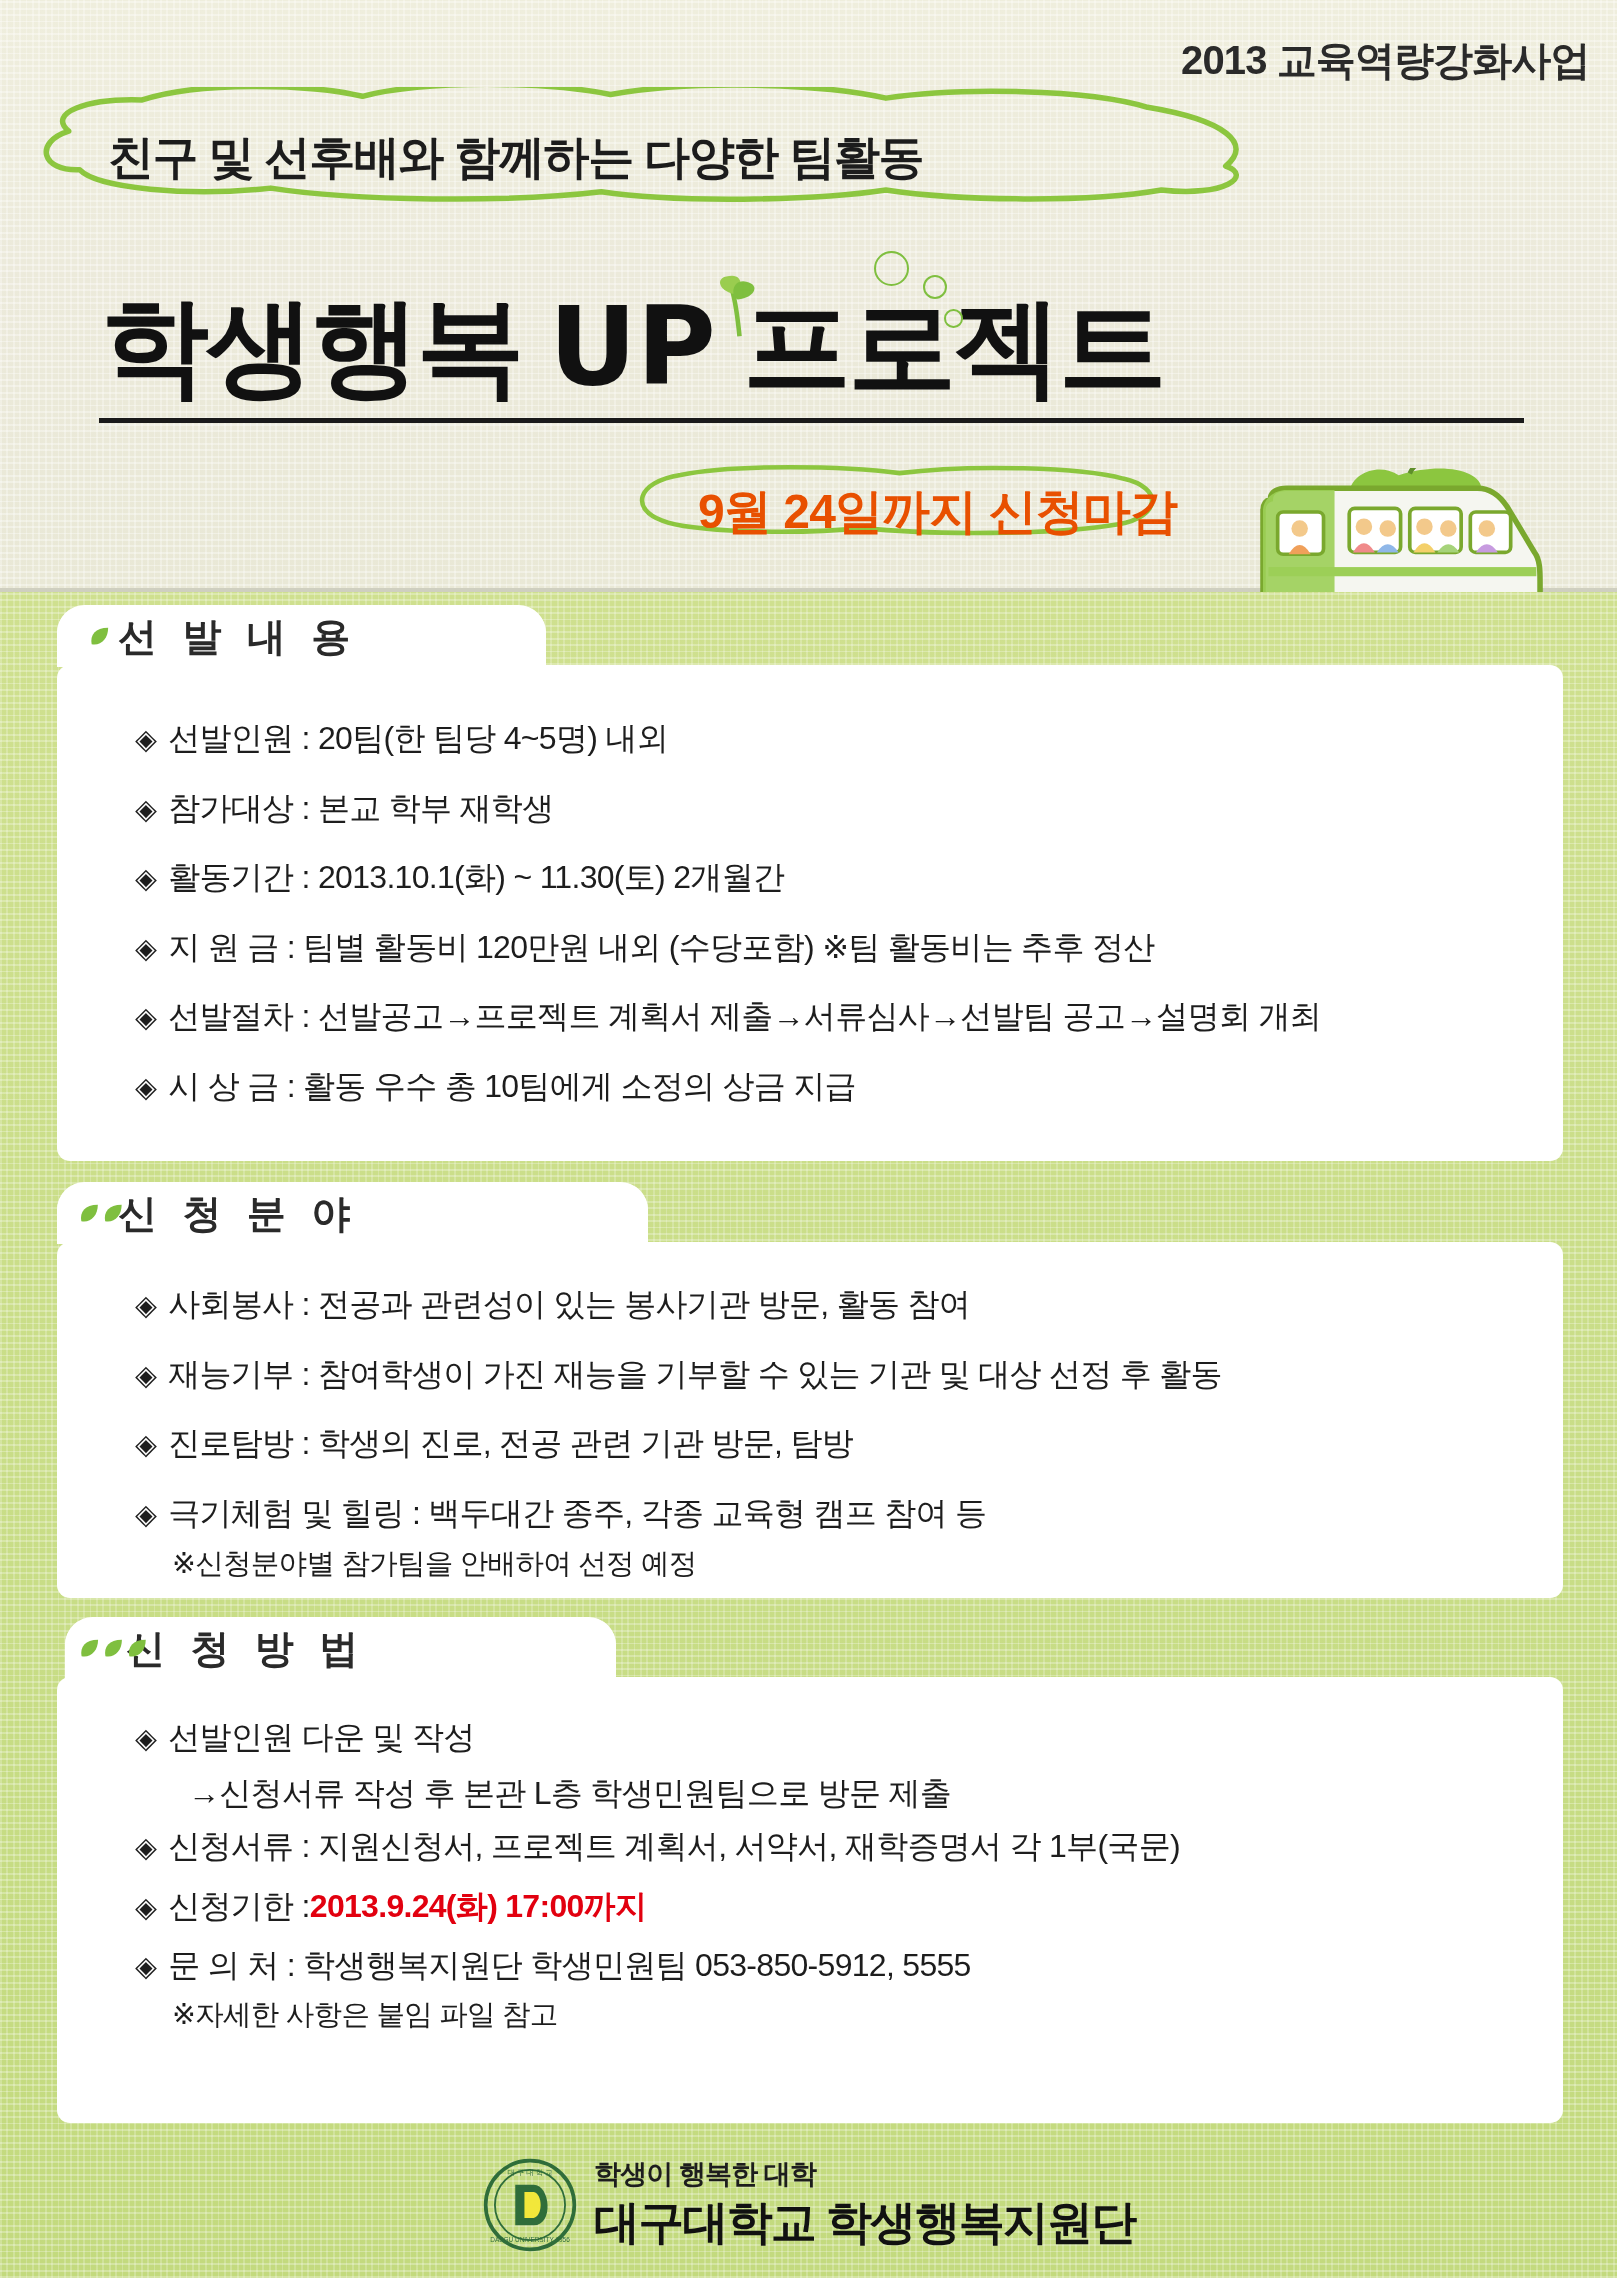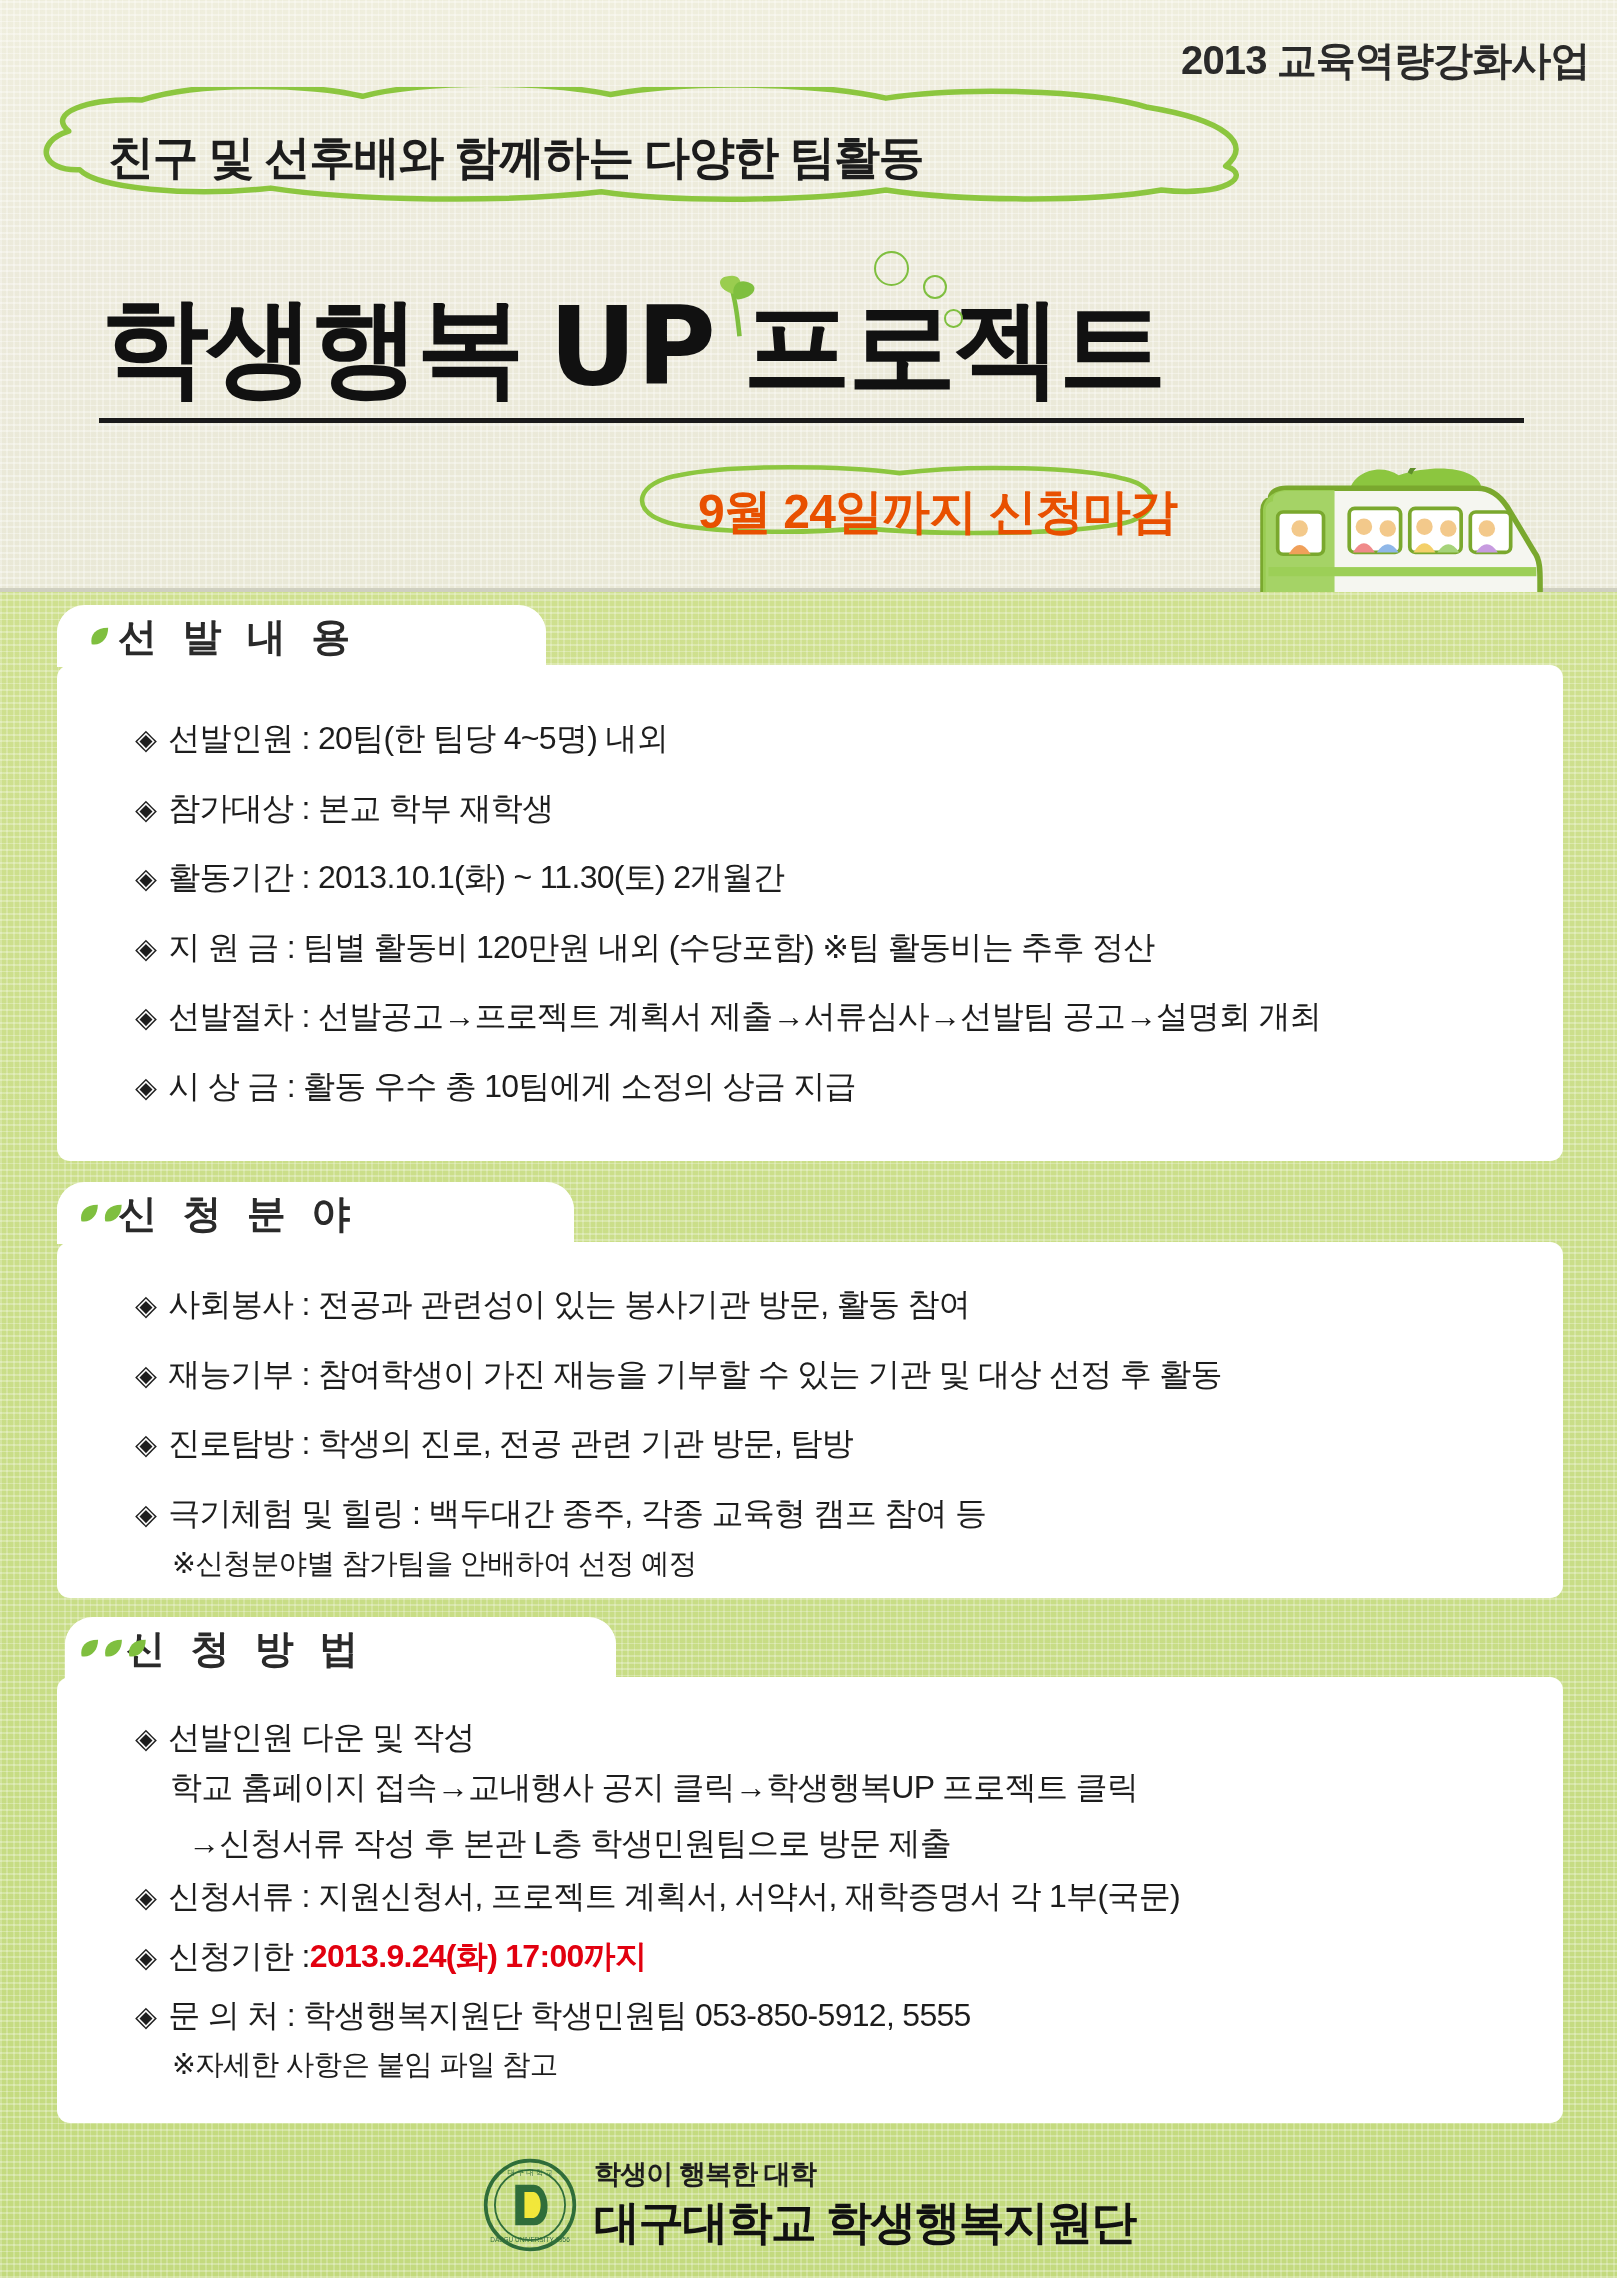--- a/index.html
+++ b/index.html
@@ -331,21 +331,21 @@
         <span class="dia">◈</span>
           <span>선발절차 : 선발공고→프로젝트 계획서 제출→서류심사→선발팀 공고→설명회 개최</span>
       </div>
       <div class="line">
         <span class="dia">◈</span>
           <span>시 상 금 : 활동 우수 총 10팀에게 소정의 상금 지급</span>
       </div>
     </div>
   </div>
 
-  <div class="sec-tab" style="left:57px; top:1183px; width:517px;">
+  <div class="sec-tab" style="left:57px; top:1183px; width:591px;">
     <span class="leafdot" style="left:16.5px; top:20px; width:55px;">
       <svg width="55" height="22" viewBox="0 0 60 24">
         <path d="M26 2 C12 2 6 10 8 20 C18 22 26 14 26 2 Z" fill="#7fbf3f"></path>
         <path d="M52 2 C38 2 32 10 34 20 C44 22 52 14 52 2 Z" fill="#7fbf3f"></path>
       </svg>
     </span>
     <span class="lbl">신 청 분 야</span>
   </div>
   <div class="panel" style="left:57px; top:1242px; width:1506px; height:356px;">
     <div style="position:absolute; left:78px; top:46px;">
@@ -377,23 +377,20 @@
         <path d="M78 2 C64 2 58 10 60 20 C70 22 78 14 78 2 Z" fill="#7fbf3f"></path>
       </svg>
     </span>
     <span class="lbl">신 청 방 법</span>
   </div>
   <div class="panel" style="left:57px; top:1677px; width:1506px; height:446px;">
     <div style="position:absolute; left:78px; top:44px;">
       <div class="line" style="margin-bottom:16.5px;">
         <span class="dia">◈</span>
           <span>선발인원 다운 및 작성</span>
-      </div>
-      <div class="line" style="margin-left:35px; margin-bottom:14.7px;">
-        <span>학교 홈페이지 접속→교내행사 공지 클릭→학생행복UP 프로젝트 클릭</span>
       </div>
       <div class="line" style="margin-left:53px; margin-bottom:20px;margin-top:22px;">
         <span>→신청서류 작성 후 본관 L층 학생민원팀으로 방문 제출</span>
       </div>
       <div class="line" style="margin-bottom:26px;">
         <span class="dia">◈</span>
           <span>신청서류 : 지원신청서, 프로젝트 계획서, 서약서, 재학증명서 각 1부(국문)</span>
       </div>
       <div class="line" style="margin-bottom:26px;">
         <span class="dia">◈</span>

